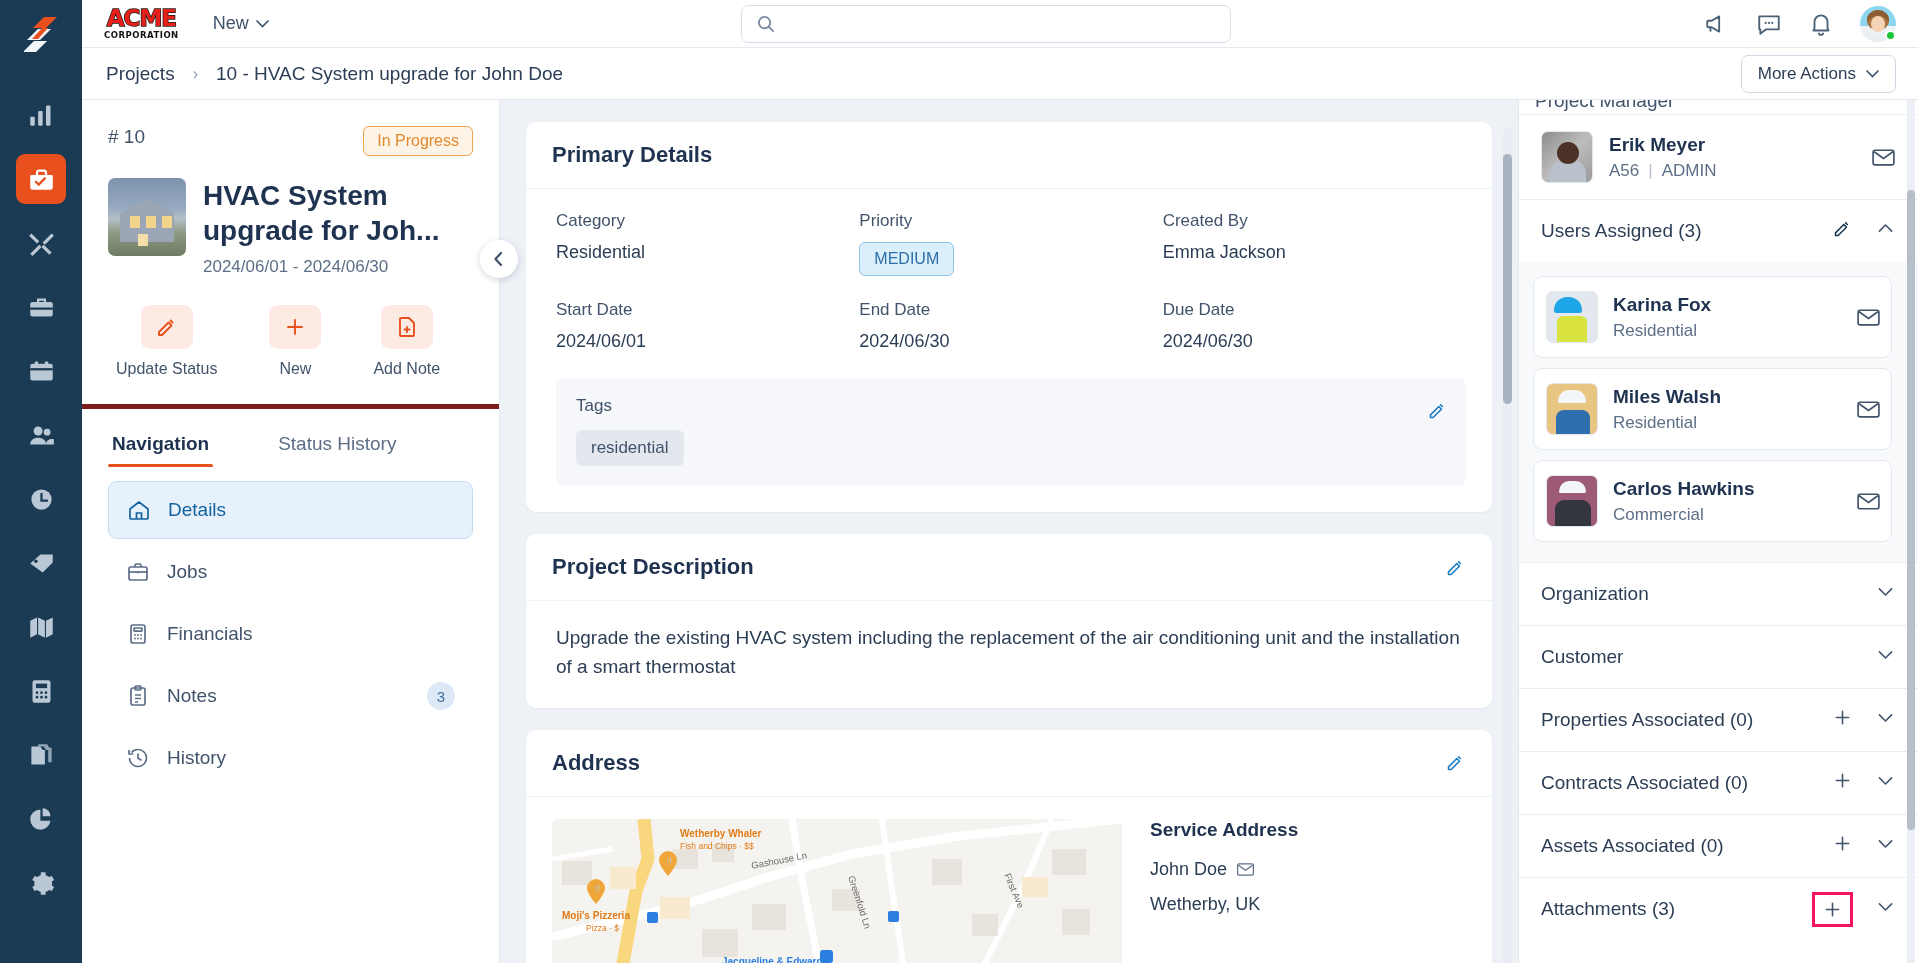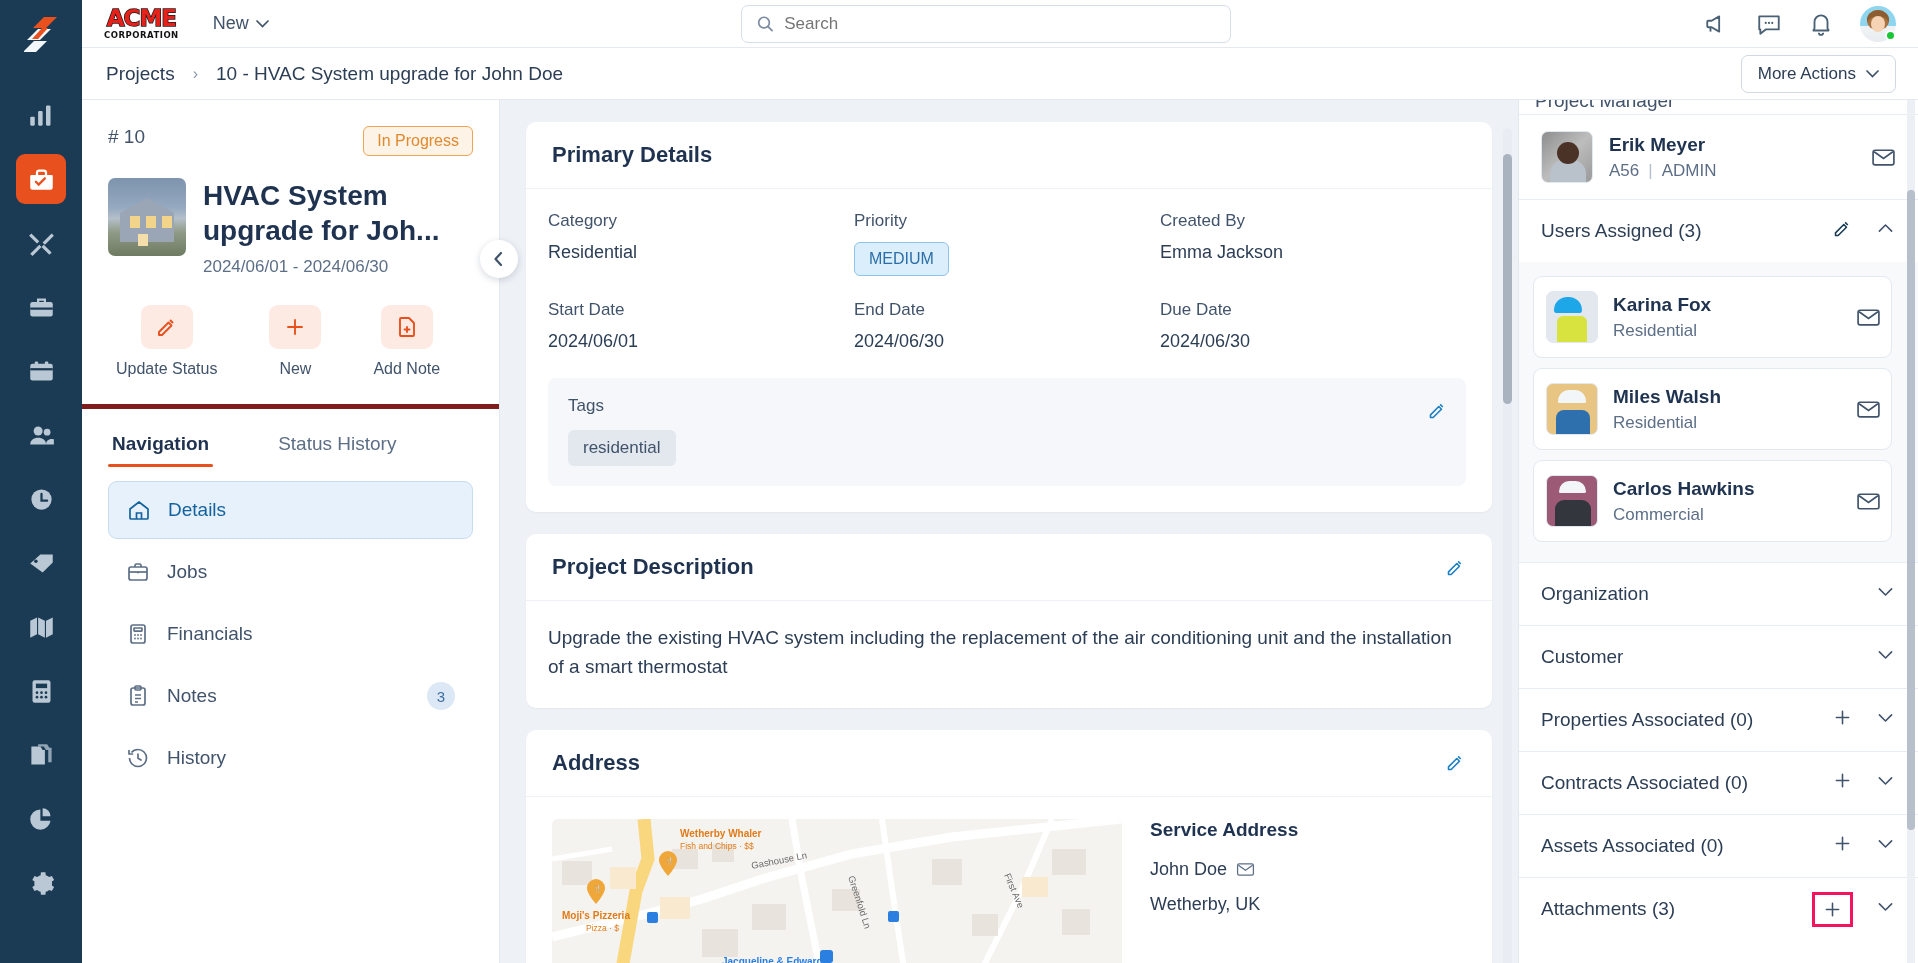--- a/index.html
+++ b/index.html
@@ -173,21 +173,21 @@
     flex:1; min-width:0; overflow:hidden; padding: 22px 26px 0 26px;
     position:relative;
   }
   .card { background:#fff; border-radius:10px; margin-bottom: 22px; box-shadow:0 1px 2px rgba(30,50,80,.05); }
   .card-head {
     padding: 20px 26px; border-bottom:1px solid #eef1f6; display:flex; align-items:center;
   }
   .card-title { font-size:22px; font-weight:bold; color:#1f3350; }
   .edit-ic { margin-left:auto; cursor:pointer; display:flex; }
   .edit-ic svg { width:21px;height:21px; stroke:#1b7fc4; fill:none; stroke-width:1.8; }
-  .card-body { padding: 22px 26px 26px 22px; }
+  .card-body { padding: 22px 26px 26px 30px; }
   .field-grid { display:grid; grid-template-columns: 1fr 1fr 1fr; row-gap: 24px; }
   .f-label { font-size:17px; color:#41536b; margin-bottom:11px; }
   .f-value { font-size:18px; color:#2c3e55; }
   .chip-medium {
     display:inline-block; border:1px solid #8fc4ea; background:#dbeefb; color:#2c6fa8;
     border-radius:6px; padding:7px 14px; font-size:16px;
   }
   .tags-box { background:#f5f7fa; border-radius:8px; padding: 18px 20px 20px 20px; margin-top: 4px; position:relative; }
   .tags-label { font-size:17px; color:#41536b; margin-bottom:14px; }
   .tag-pill { display:inline-block; background:#e3e8ef; color:#41536b; border-radius:6px; padding:8px 15px; font-size:17px; }
@@ -384,21 +384,20 @@
         <svg width="13" height="8" viewBox="0 0 13 8">
             <path d="M1 1l5.5 5.5L12 1" fill="none" stroke="#41536b" stroke-width="1.7" stroke-linecap="round"></path>
           </svg>
       </div>
       <div class="search-wrap">
         <div class="search-box">
           <svg width="19" height="19" viewBox="0 0 20 20">
               <circle cx="9" cy="9" r="6" fill="none" stroke="#7b8aa0" stroke-width="1.9"></circle>
               <path d="M13.5 13.5L18 18" stroke="#7b8aa0" stroke-width="1.9" stroke-linecap="round"></path>
             </svg>
-          <input placeholder="Search" style="">
         </div>
       </div>
       <div class="topbar-icons">
         <div class="ic">
           <svg viewBox="0 0 24 24">
               <path d="M3 10v4a1 1 0 001 1h3l7 4V5L7 9H4a1 1 0 00-1 1z" stroke-linejoin="round"></path>
               <path d="M6 15v4"></path>
             </svg>
         </div>
         <div class="ic">

